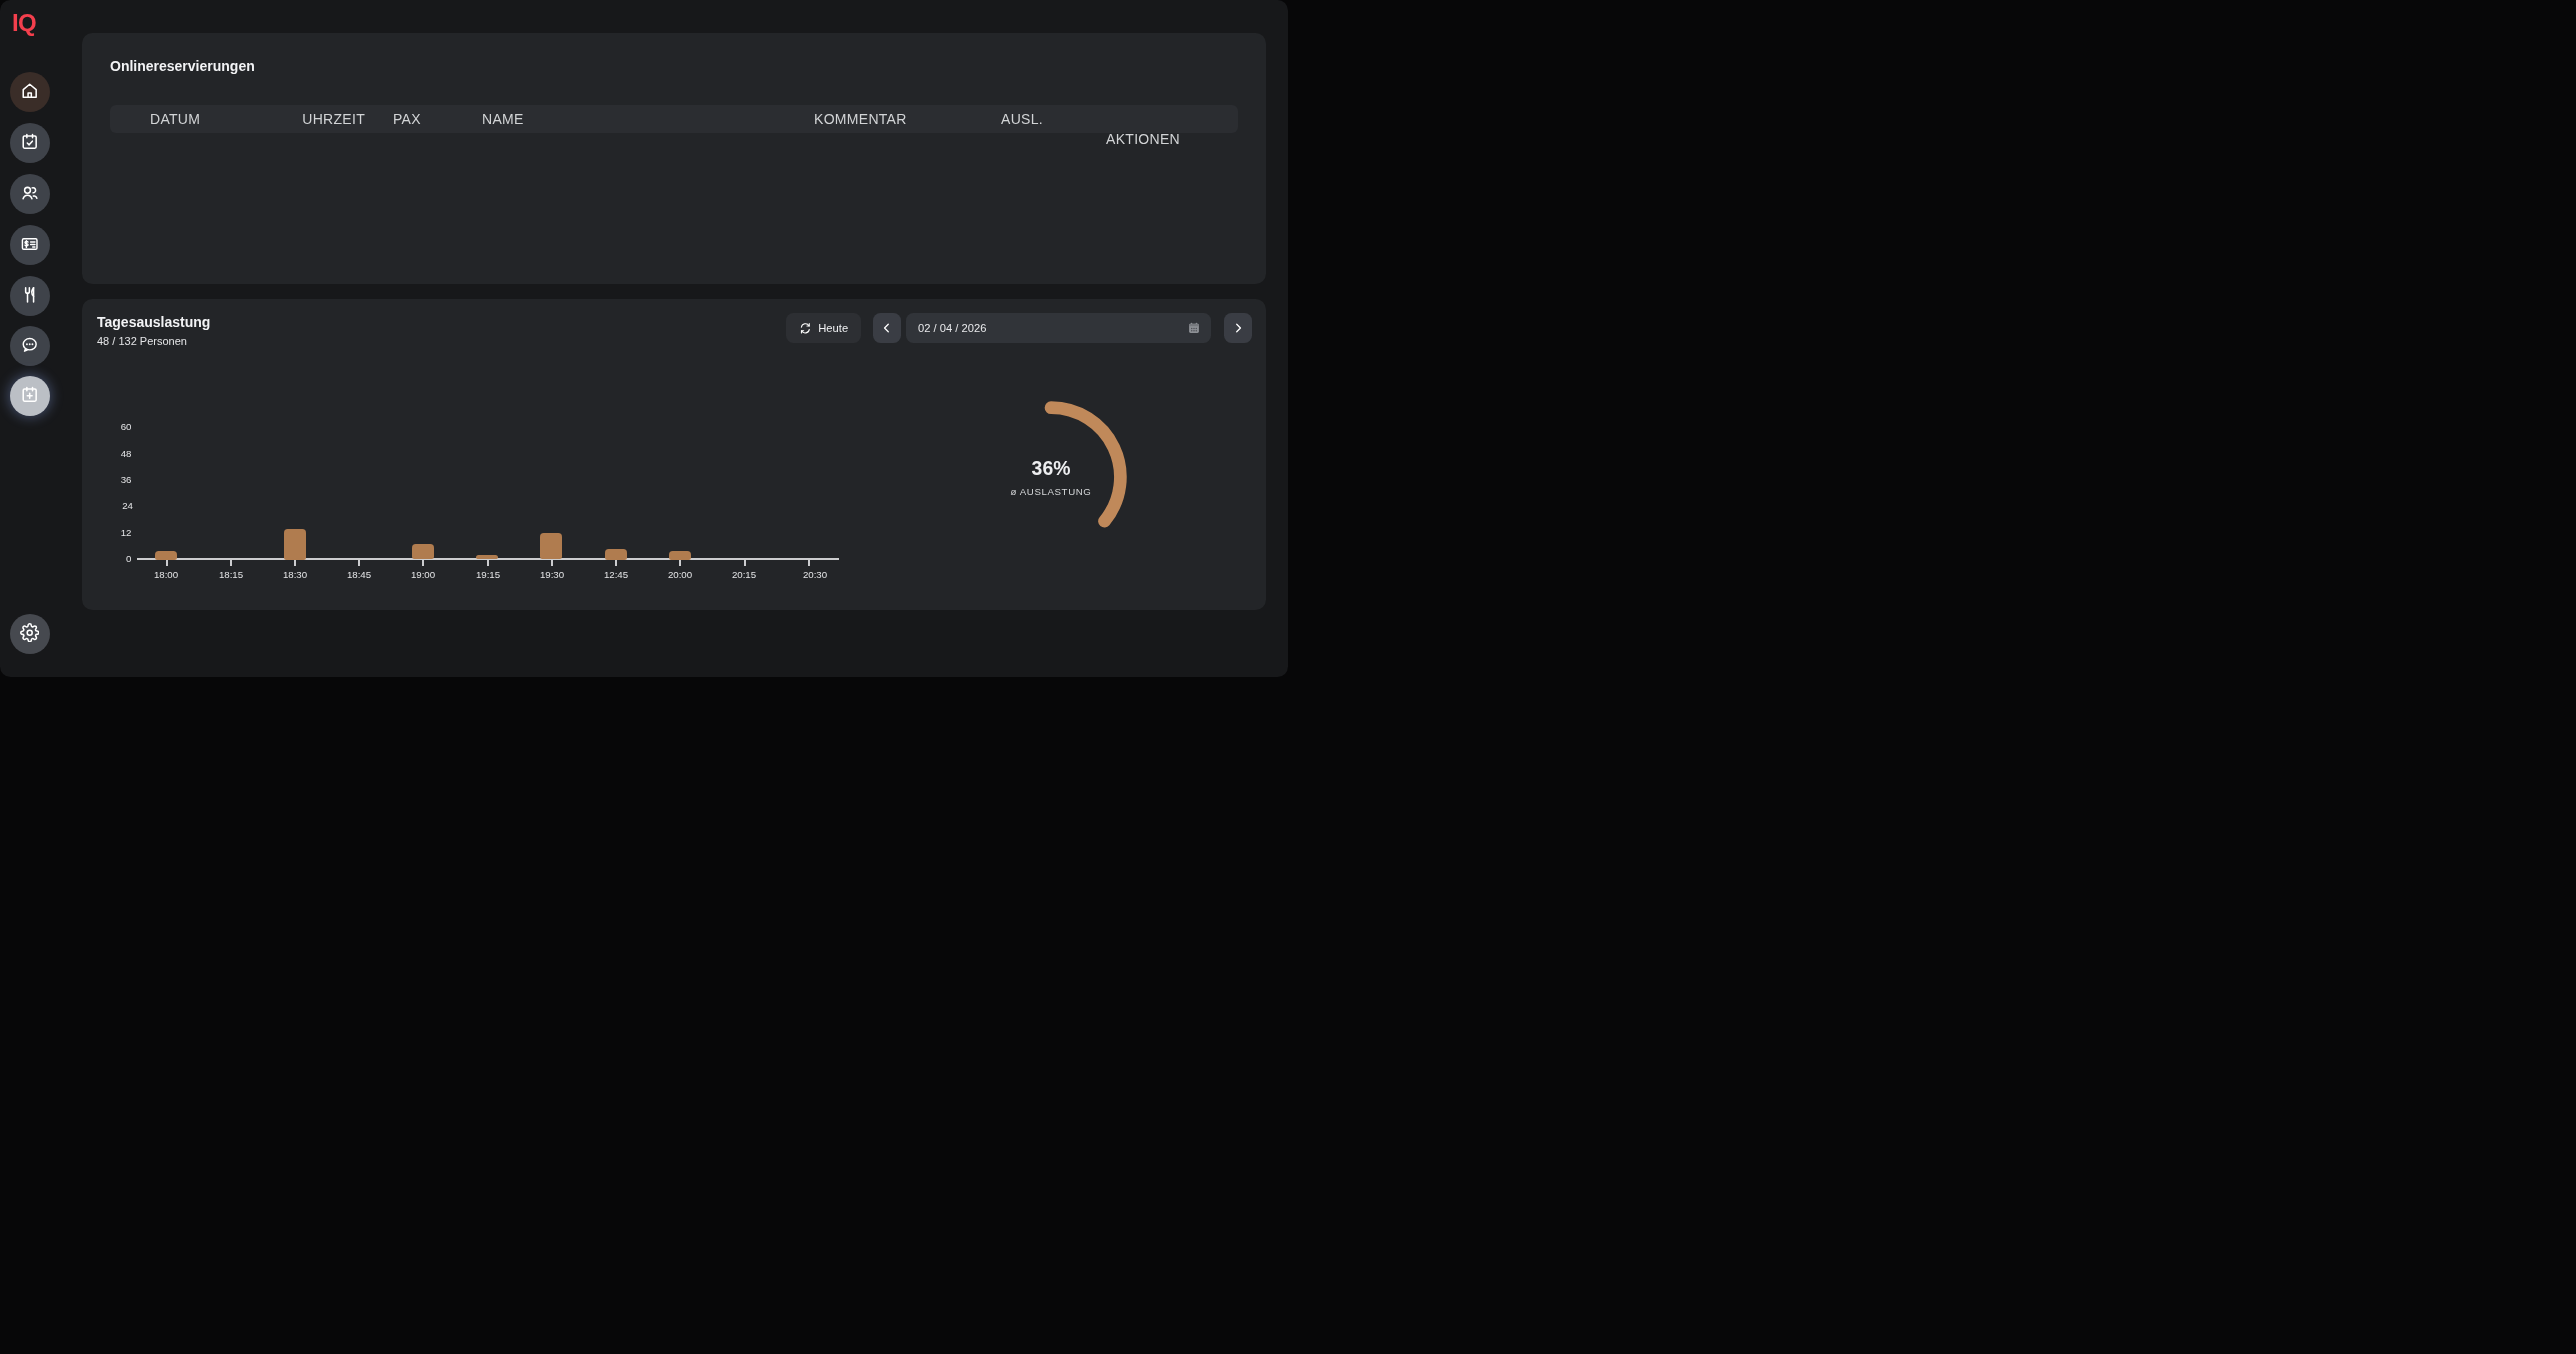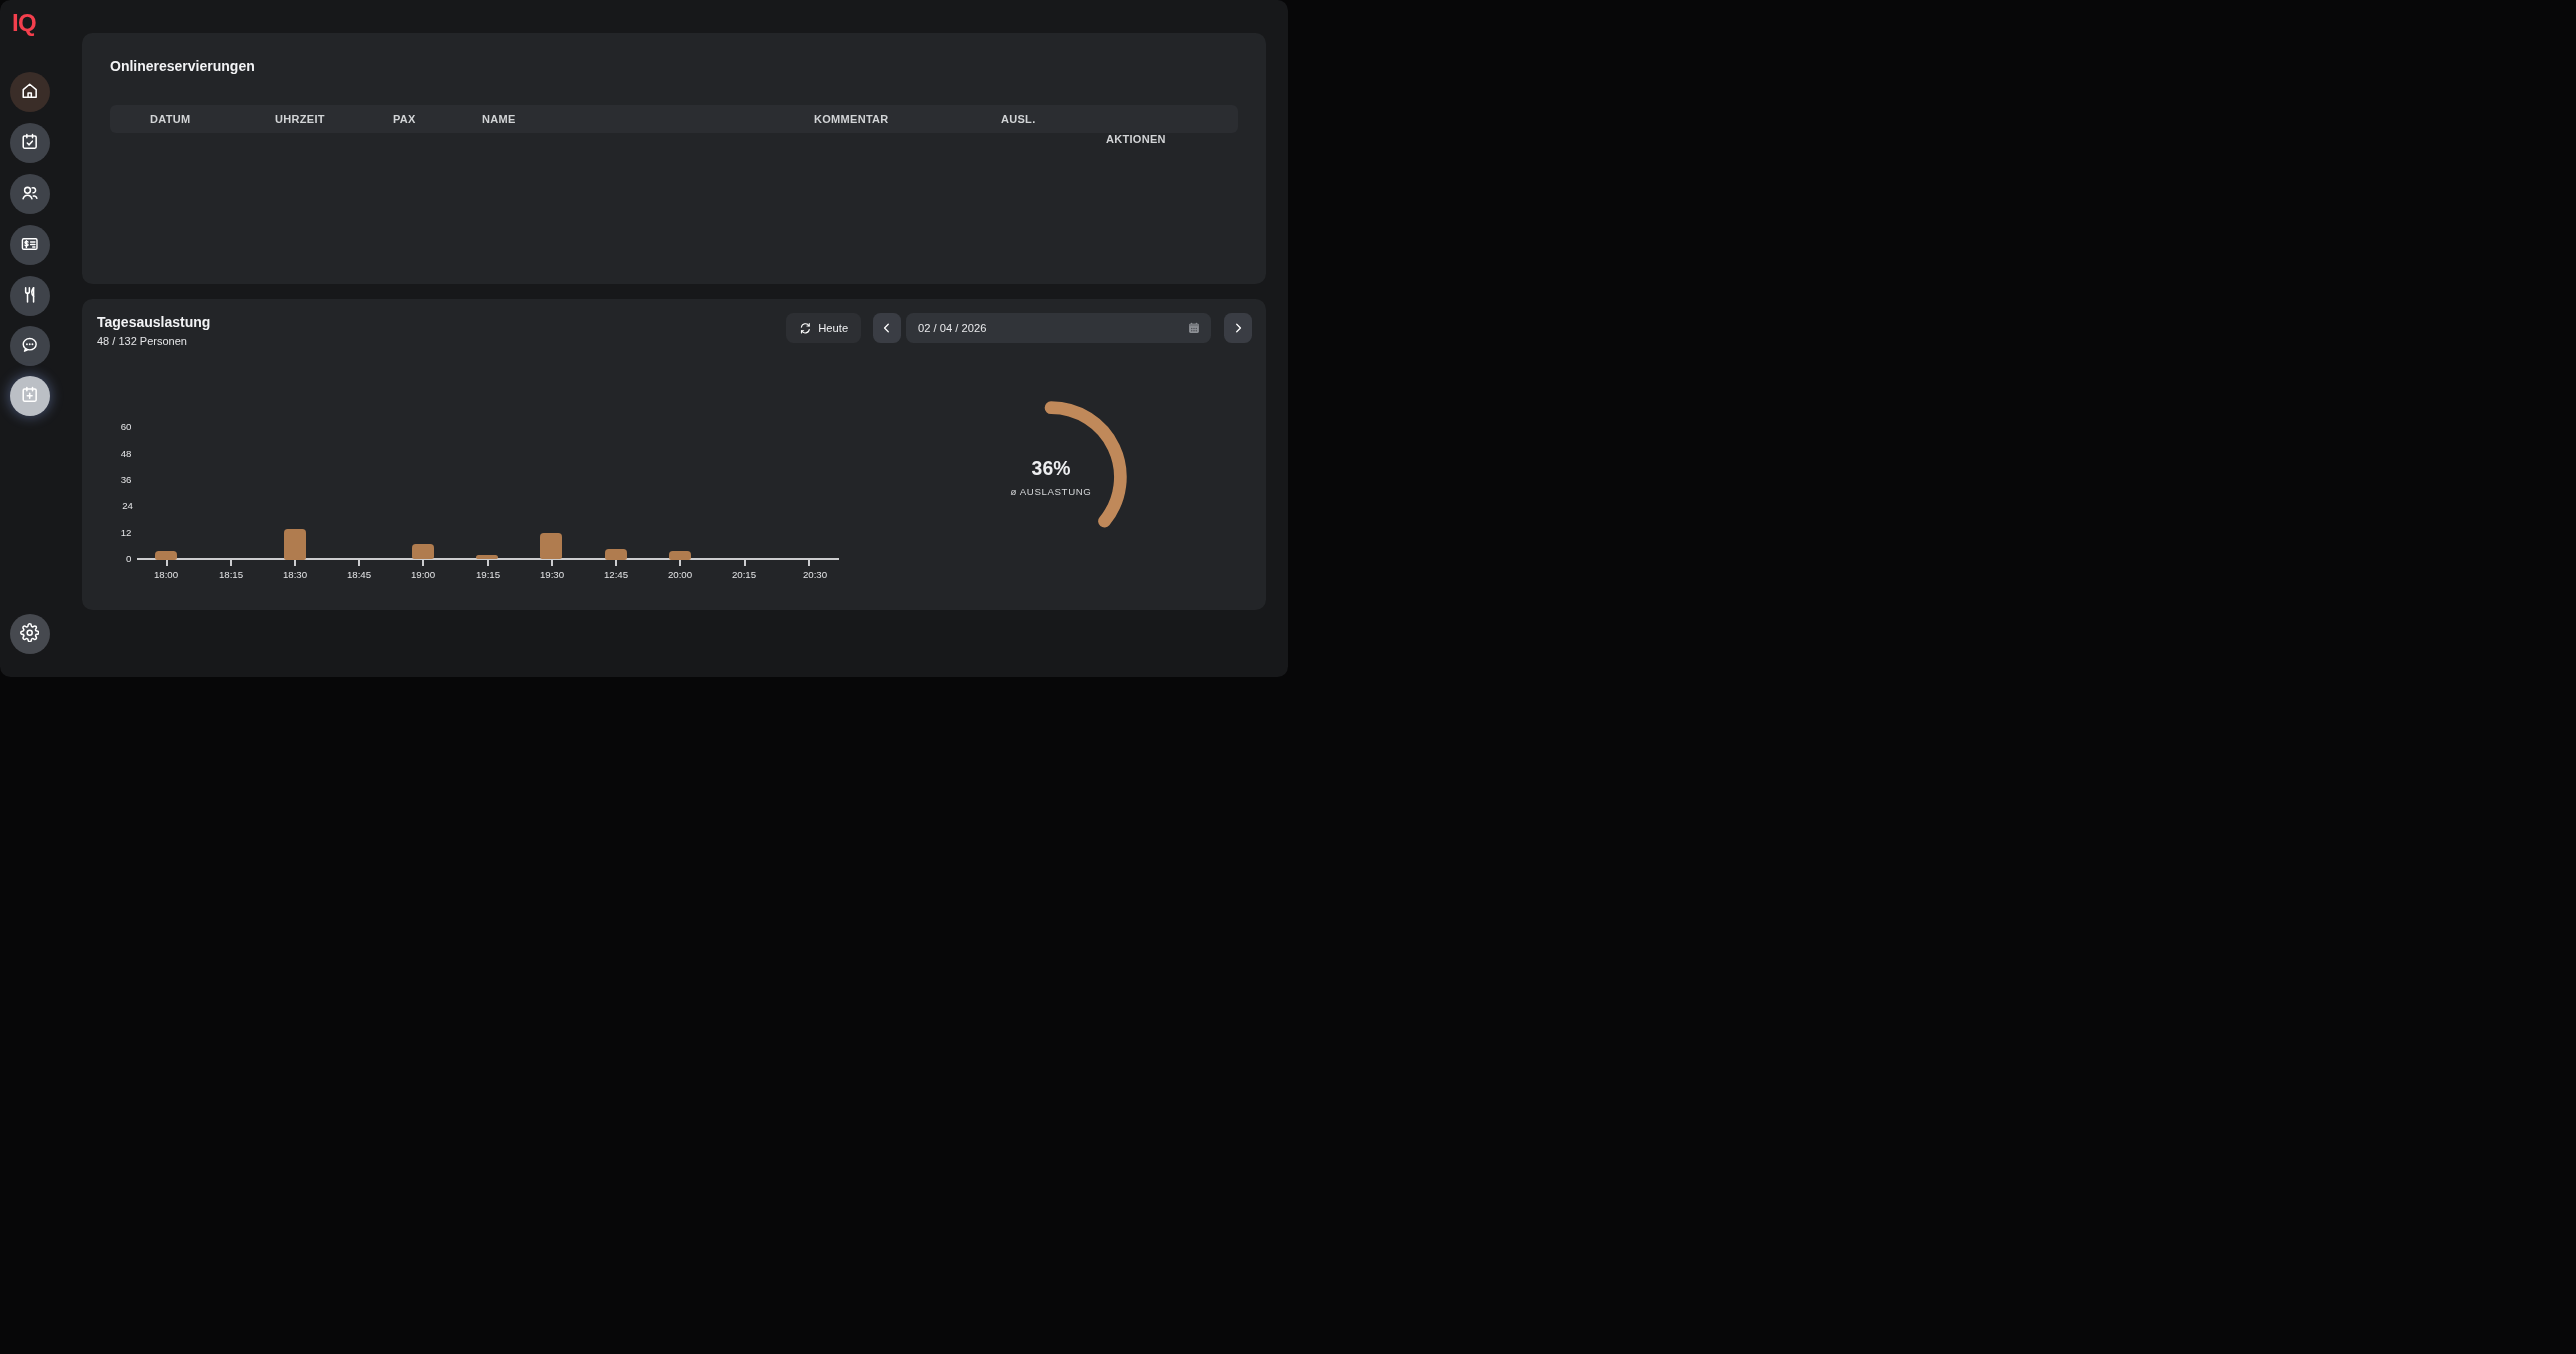--- a/index.html
+++ b/index.html
@@ -35,21 +35,21 @@
   #card-reservations { top:33px;  height:251px; }
   #card-occupancy    { top:299px; height:311px; }
   .card-title { position:absolute; color:#f2f3f5; font-size:14px; font-weight:700; }
   
   #table-header-row {
     position:absolute; left:28px; top:72px; width:1128px; height:28px;
     background:#2b2d31; border-radius:6px;
     display:flex; align-items:center; padding-left:12px;
   }
   .th {
-    color:#d2d4d6; font-size:11px; font-weight:700; letter-spacing:0.3px;
+    color:#d2d4d6; font-size:14px; font-weight:400; letter-spacing:0.3px;
     flex:0 0 auto;
     padding-left:28px;
   }
   #empty-message {
     position:absolute; left:0; top:124px; width:100%;
     text-align:center; color:#8b9097; font-size:12.7px;
   }
   
   #occ-subtitle { position:absolute; left:15px; top:36px; color:#e4e5e7; font-size:11px; }
   .ctl {
@@ -165,21 +165,21 @@
           <path d="M19.4 15a1.65 1.65 0 0 0 .33 1.82l.06.06a2 2 0 0 1 0 2.83 2 2 0 0 1-2.83 0l-.06-.06a1.65 1.65 0 0 0-1.82-.33 1.65 1.65 0 0 0-1 1.51V21a2 2 0 0 1-2 2 2 2 0 0 1-2-2v-.09A1.65 1.65 0 0 0 9 19.4a1.65 1.65 0 0 0-1.82.33l-.06.06a2 2 0 0 1-2.83 0 2 2 0 0 1 0-2.83l.06-.06a1.65 1.65 0 0 0 .33-1.82 1.65 1.65 0 0 0-1.51-1H3a2 2 0 0 1-2-2 2 2 0 0 1 2-2h.09A1.65 1.65 0 0 0 4.6 9a1.65 1.65 0 0 0-.33-1.82l-.06-.06a2 2 0 0 1 0-2.83 2 2 0 0 1 2.83 0l.06.06a1.65 1.65 0 0 0 1.82.33H9a1.65 1.65 0 0 0 1-1.51V3a2 2 0 0 1 2-2 2 2 0 0 1 2 2v.09a1.65 1.65 0 0 0 1 1.51 1.65 1.65 0 0 0 1.82-.33l.06-.06a2 2 0 0 1 2.83 0 2 2 0 0 1 0 2.83l-.06.06a1.65 1.65 0 0 0-.33 1.82V9a1.65 1.65 0 0 0 1.51 1H21a2 2 0 0 1 2 2 2 2 0 0 1-2 2h-.09a1.65 1.65 0 0 0-1.51 1z"></path>
         </svg>
       </span>
     </div>
   </nav>
 
   <section class="card" id="card-reservations">
     <h2 class="card-title" style="left:28px; top:25px;">Onlinereservierungen</h2>
     <div id="table-header-row">
         <span class="th" style="width: 125px;">DATUM</span>
-        <span class="th" style="width: 118px;">UHRZEIT</span>
+        <span class="th" style="width: 118px; text-align: right;">UHRZEIT</span>
         <span class="th" style="width: 89px;">PAX</span>
         <span class="th" style="width: 332px;">NAME</span>
         <span class="th" style="width: 187px;">KOMMENTAR</span>
         <span class="th" style="width: 105px;">AUSL.</span>
         <span class="th" style="width: 105px; margin-top: 40px;">AKTIONEN</span>
       </div>
   </section>
 
   <section class="card" id="card-occupancy">
     <h2 class="card-title" style="left:15px; top:15px;">Tagesauslastung</h2>

